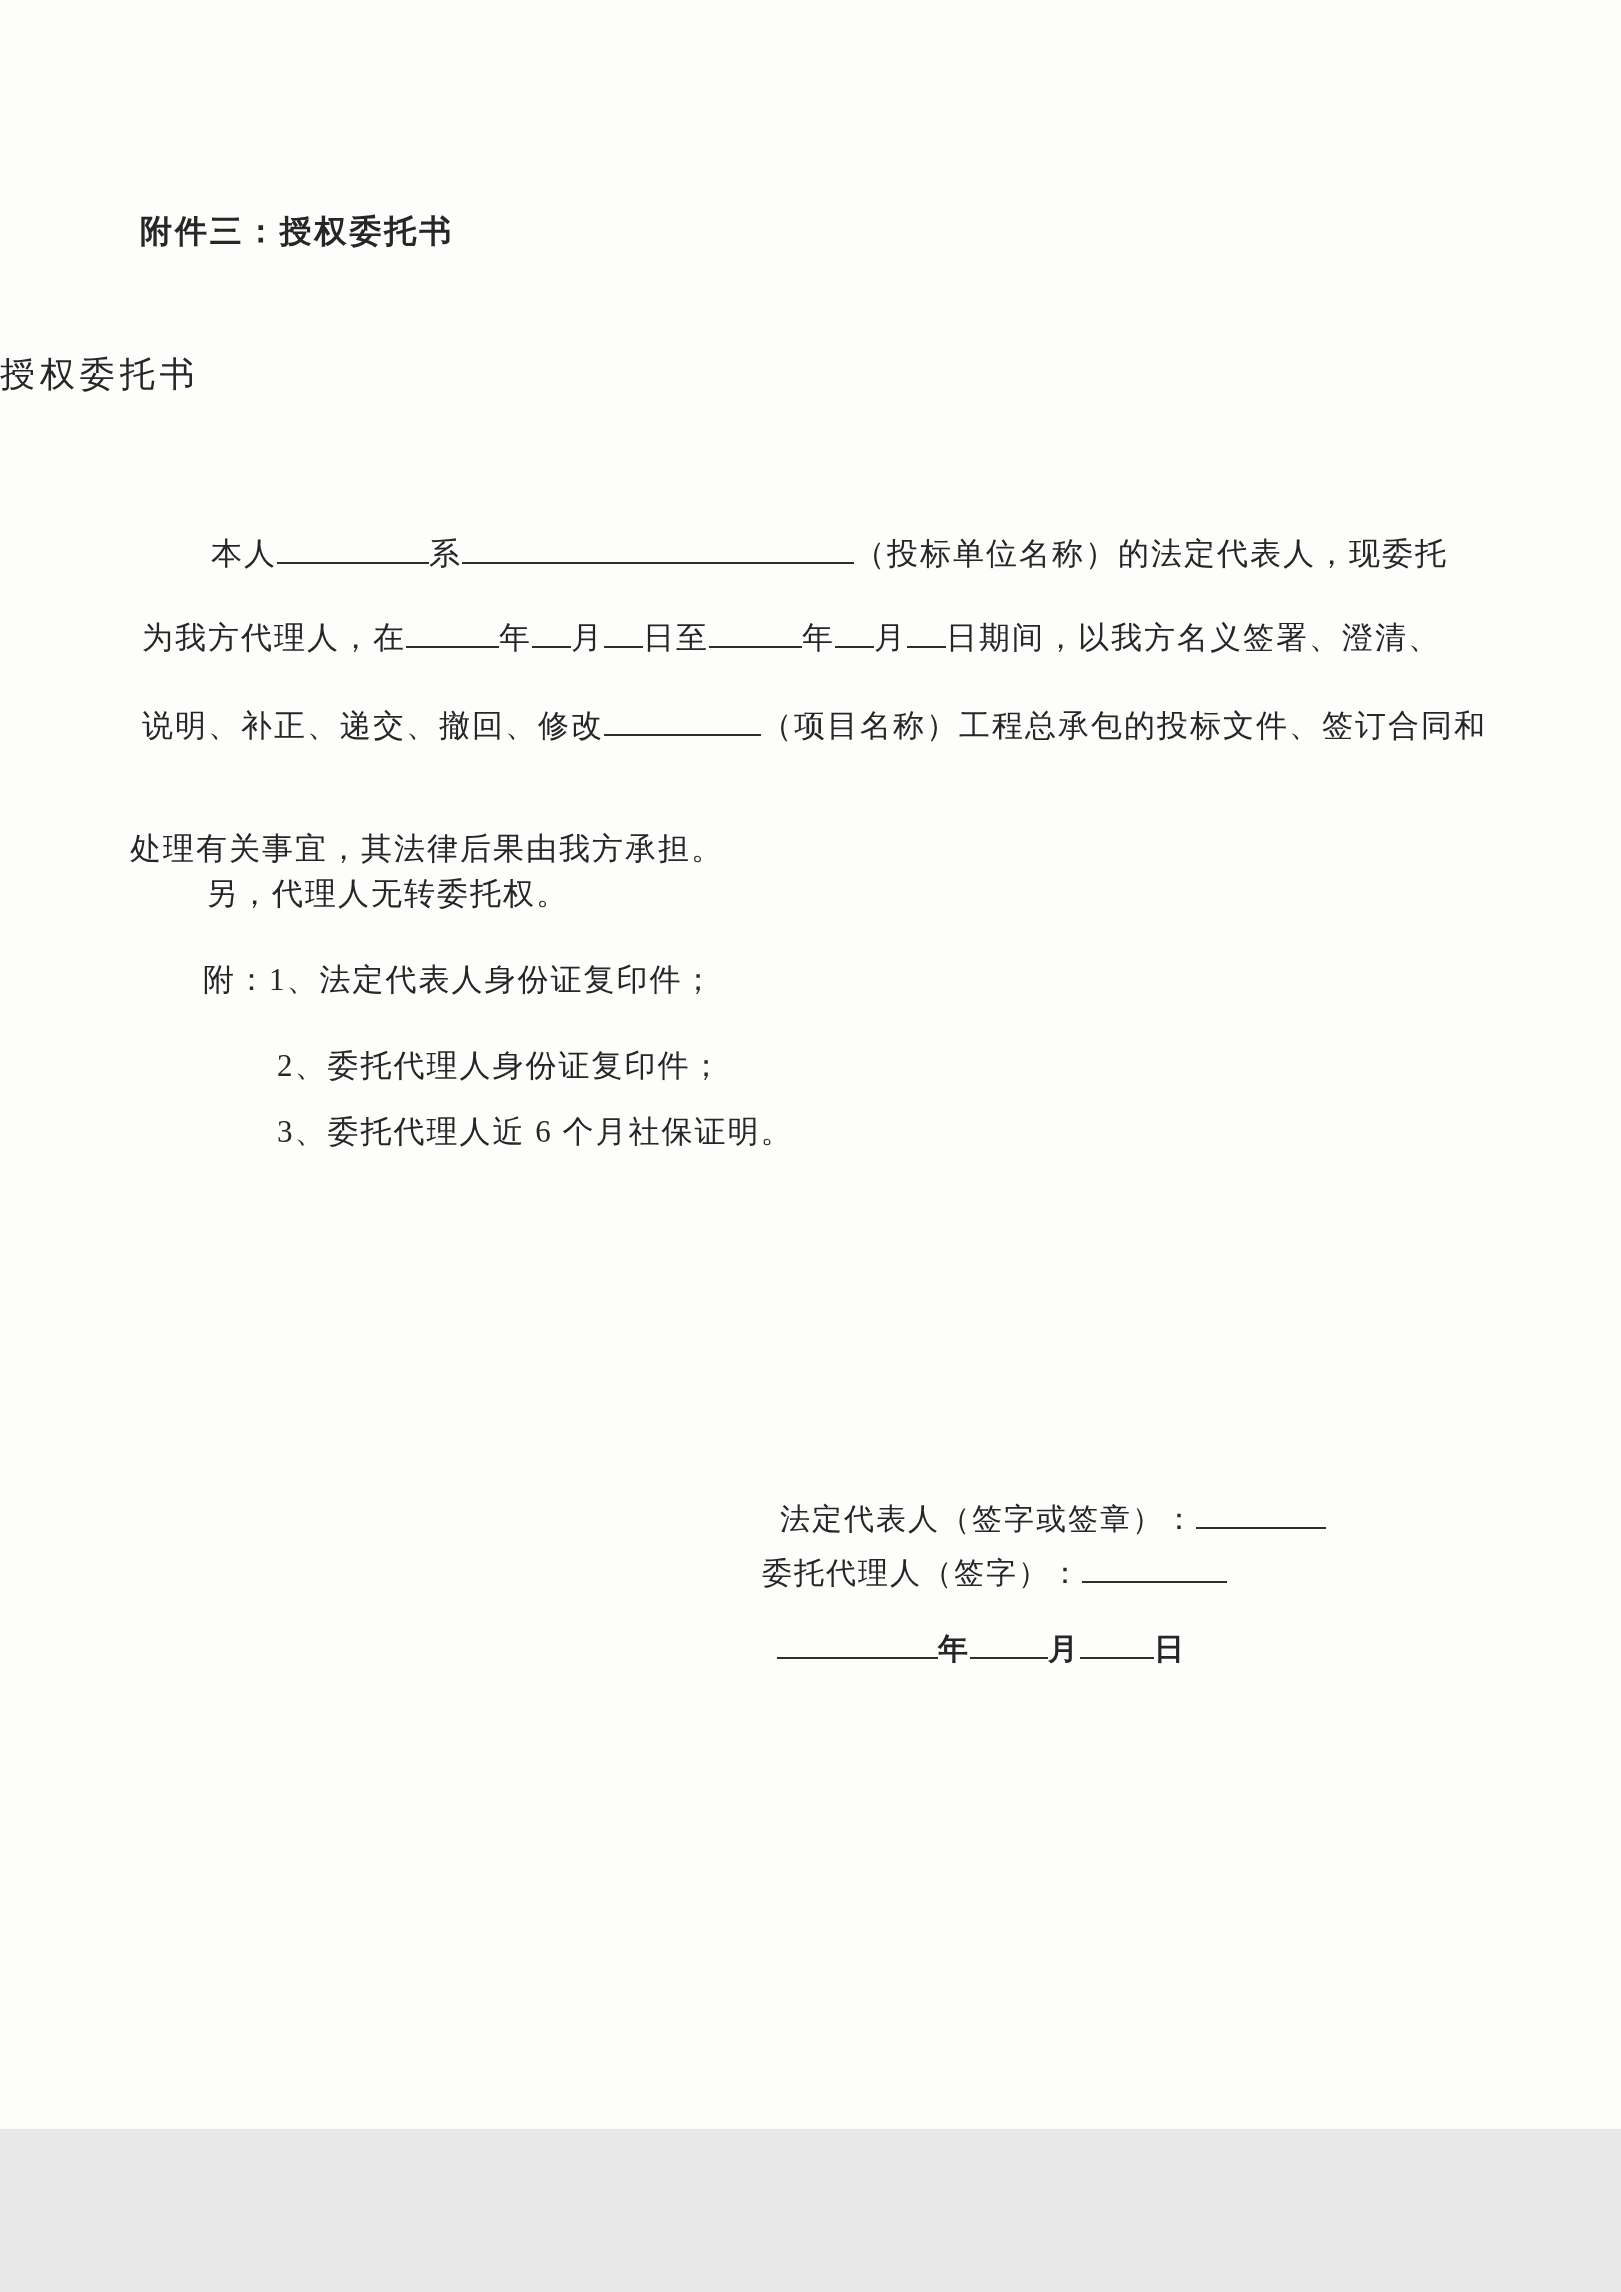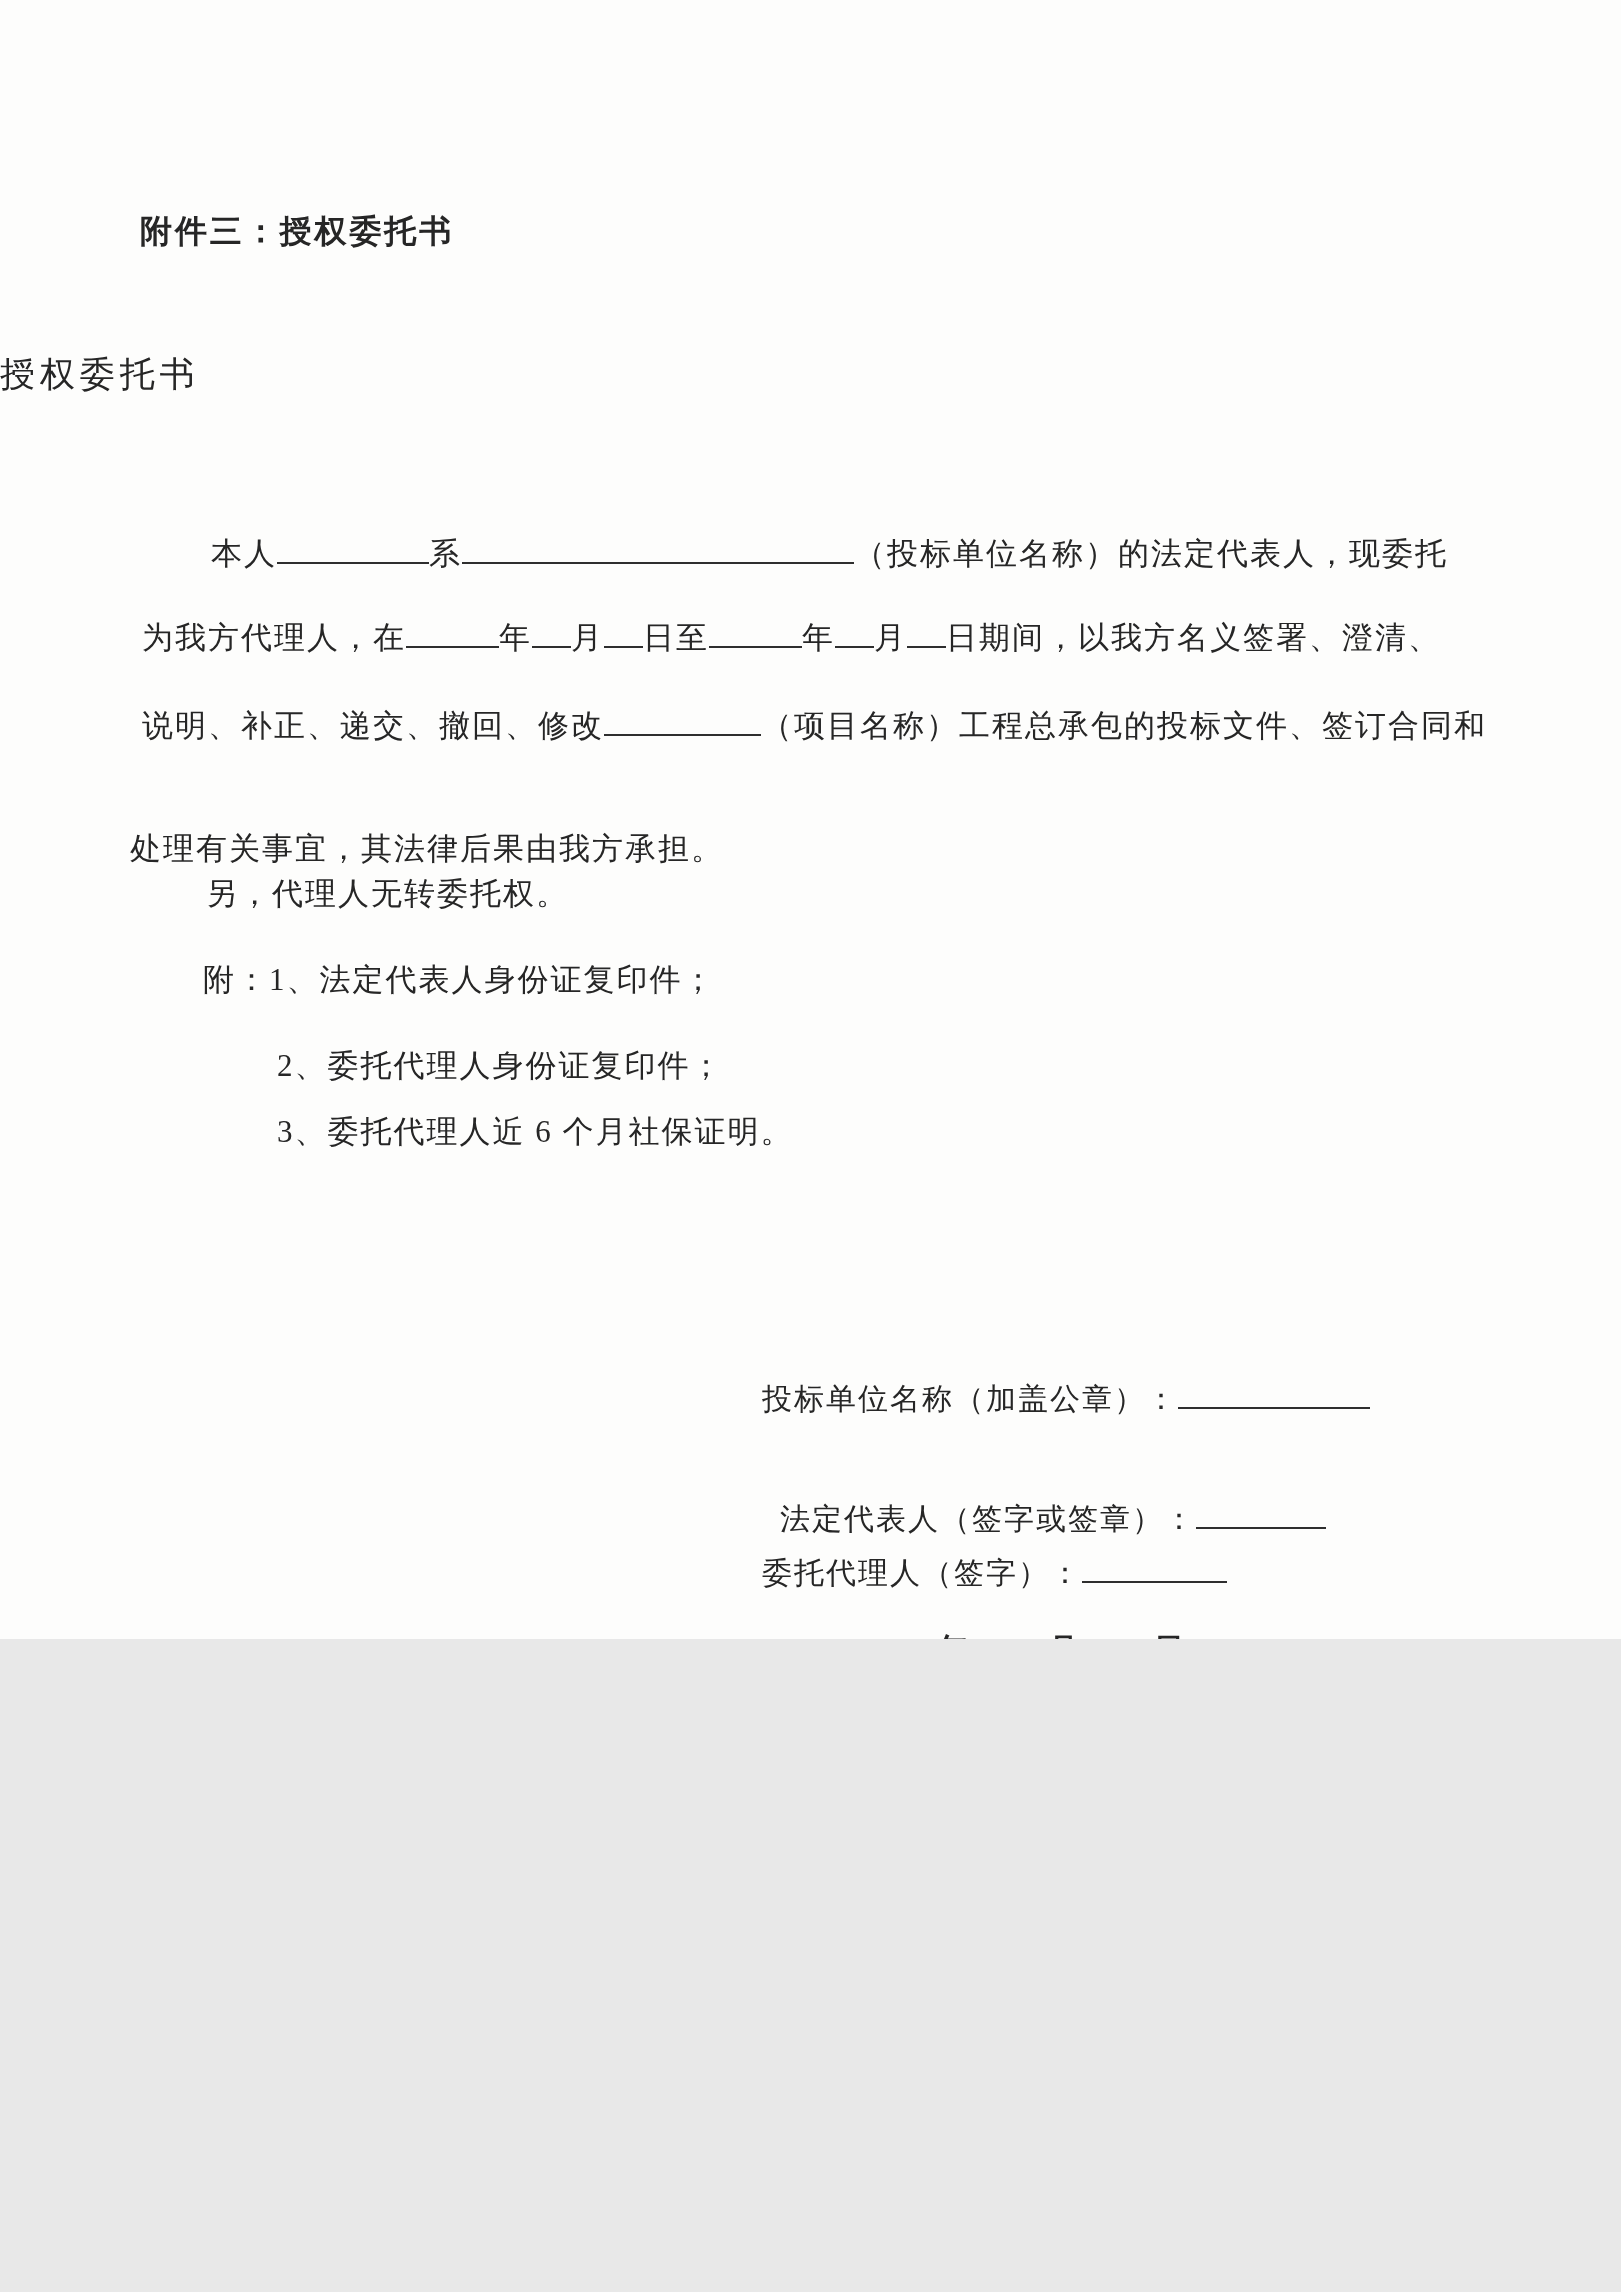--- a/index.html
+++ b/index.html
@@ -3,21 +3,21 @@
 <meta charset="utf-8">
 <style>
   html, body {
     margin: 0;
     padding: 0;
     background: #e8e8e8;
   }
   .page {
     position: relative;
     width: 1621px;
-    height: 1639px;
+    height: 2129px;
     margin: 0 auto;
     background: #fdfdfc;
     font-family: "Liberation Serif", "DejaVu Serif", serif;
     color: #262626;
     overflow: hidden;
   }
   .attachment-heading {
     position: absolute;
     left: 140px;
     top: 210px;
@@ -101,23 +101,20 @@
   </div>
 
   <div class="line" style="left:277px; top:1050px;">
     <span>2、委托代理人身份证复印件；</span>
   </div>
 
   <div class="line" style="left:277px; top:1116px;">
     <span>3、委托代理人近 6 个月社保证明。</span>
   </div>
 
-  <div class="sig-line" style="left:762px; top:1378px;">
-    <span>投标单位名称（加盖公章）：</span><span class="blank b196"></span>
-  </div>
 
   <div class="sig-line" style="left:780px; top:1466px;margin-top:32px;">
     <span>法定代表人（签字或签章）：</span><span class="blank b133"></span>
   </div>
 
   <div class="sig-line" style="left:762px; top:1552px;">
     <span>委托代理人（签字）：</span><span class="blank b148"></span>
   </div>
 
   <div class="sig-line" style="left:777px; top:1628px;font-weight:bold;">

